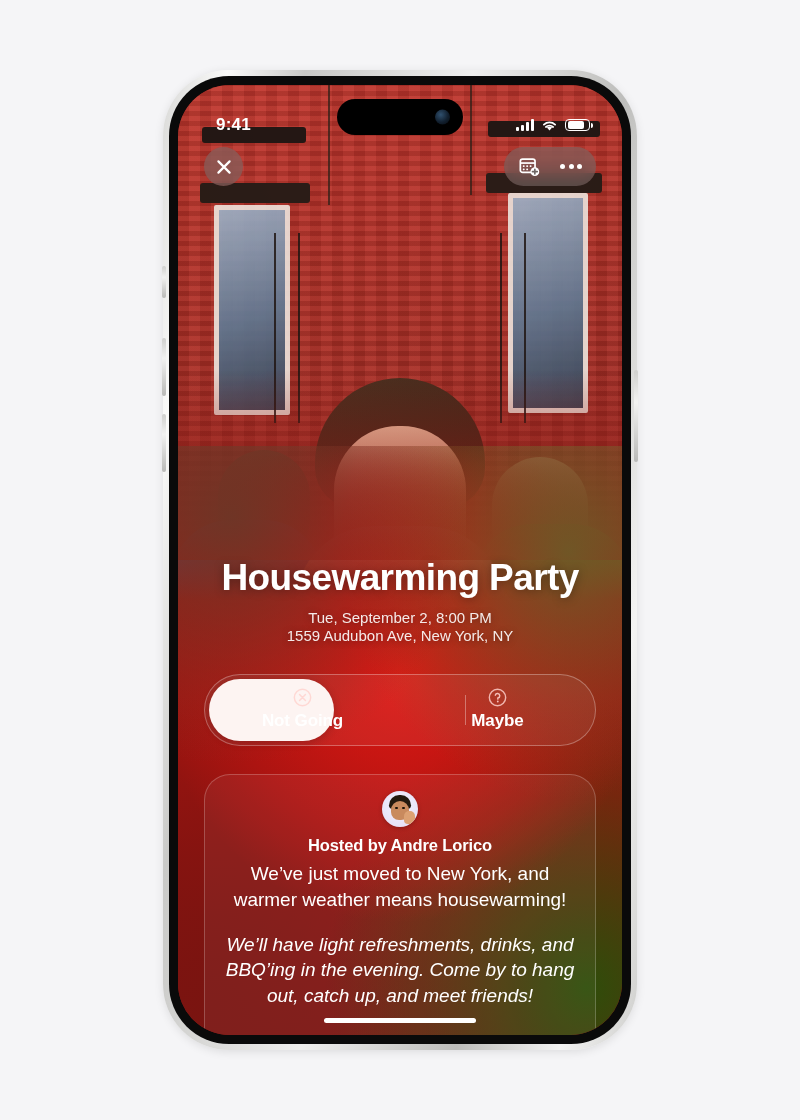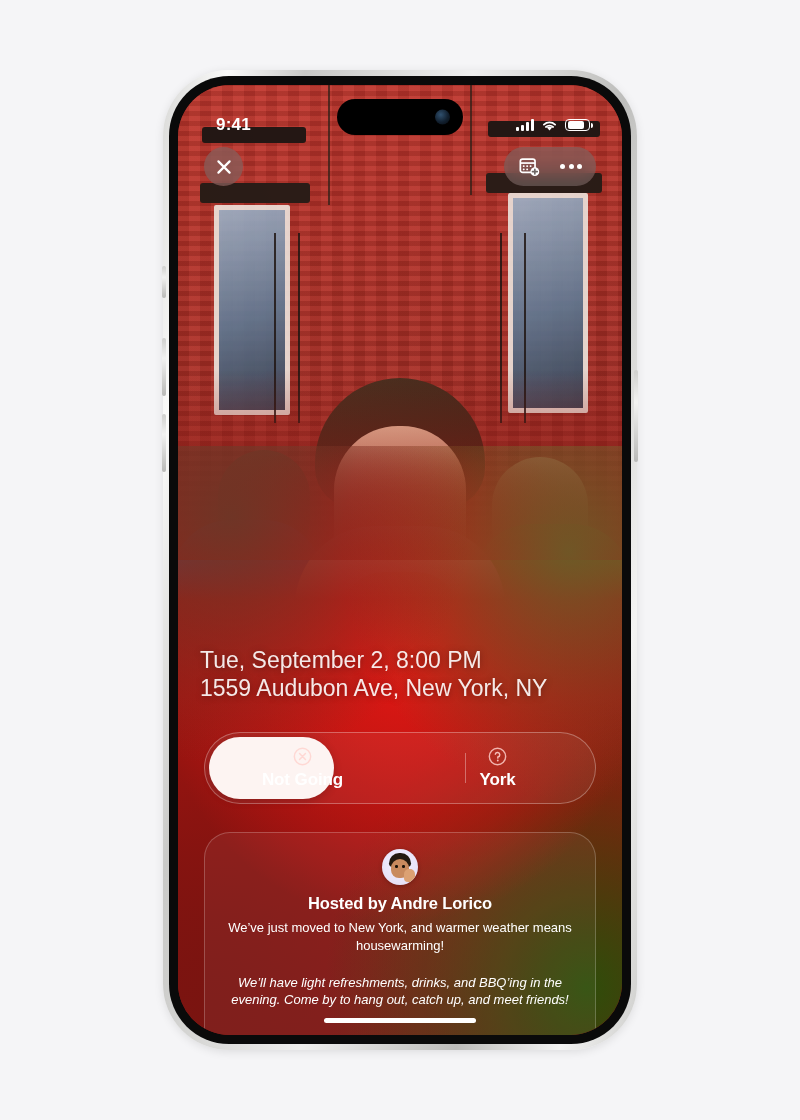--- a/index.html
+++ b/index.html
@@ -136,21 +136,21 @@
   .pill-group{ display:flex; align-items:center; height:39px; border-radius:20px; padding:0 6px; gap:4px; }
   .pill-btn{ width:38px; height:38px; border-radius:50%;
     display:flex; align-items:center; justify-content:center; color:#fff; }
   .dots{ display:flex; gap:3.6px; }
   .dots span{ width:5px; height:5px; border-radius:50%; background:#fff; }
 
   
   .content{ position:absolute; left:0; right:0; bottom:0; z-index:7; padding:0 22px 0; }
   .title{ color:#fff; font-size:37px; font-weight:700; text-align:center; letter-spacing:-.6px;
           line-height:1.08; text-shadow:0 1px 10px rgba(0,0,0,.34); }
-  .subline{ color:rgba(255,255,255,.90); font-size:23px; text-align:left; margin-top:11px;
+  .subline{ color:rgba(255,255,255,.90); font-size:15px; text-align:center; margin-top:11px;
             text-shadow:0 1px 7px rgba(0,0,0,.34); }
   .subline.addr{ margin-top:1px; }
 
   
   .rsvp{ margin:30px 4px 0; height:72px; border-radius:36px;
     border:1.4px solid rgba(255,255,255,.30);
     background:rgba(255,255,255,.06);
     display:flex; align-items:center; position:relative; }
   .seg{ flex:1; height:100%; display:flex; flex-direction:column; align-items:center;
     justify-content:center; gap:4px; position:relative; z-index:2; color:#fff; }
@@ -172,21 +172,21 @@
     position:relative; overflow:hidden; box-shadow:0 1px 4px rgba(0,0,0,.25); }
   .av-hair{ position:absolute; left:7px; top:4px; width:22px; height:14px;
     border-radius:11px 11px 4px 4px; background:#23190f; }
   .av-face{ position:absolute; left:9px; top:10px; width:18px; height:19px;
     border-radius:9px 9px 8px 8px; background:#c98a5e; }
   .av-eye{ position:absolute; top:16px; width:2.6px; height:2.6px; border-radius:50%; background:#1b1209; }
   .av-eye.l{ left:13px; } .av-eye.r{ left:20px; }
   .av-hand{ position:absolute; right:3px; bottom:3px; width:11px; height:13px;
     border-radius:5px 5px 4px 4px; background:#dca173; }
   .host{ color:#fff; font-size:16.5px; font-weight:700; margin-bottom:6px; letter-spacing:-.1px; }
-  .desc{ color:#fff; font-size:13px; line-height:1.36; }
+  .desc{ color:#fff; font-size:19px; line-height:1.36; }
   .desc + .desc{ margin-top:19px;font-style:italic; }
 
   .home-ind{ position:absolute; left:50%; transform:translateX(-50%); bottom:12px;
     width:152px; height:5.5px; border-radius:3px; background:#fff; z-index:9; }
 </style>
 </head>
 <body>
 
 <div id="stage">
 
@@ -277,20 +277,21 @@
                 <span></span>
                   <span></span>
                   <span></span>
               </span>
             </div>
           </div>
         </div>
 
         <div class="content">
 
+          <div class="title">Housewarming Party</div>
           <div class="subline">Tue, September 2, 8:00 PM</div>
           <div class="subline addr">1559 Audubon Ave, New York, NY</div>
 
           <div class="rsvp">
             <div class="seg-pill"></div>
             <div class="seg-div"></div>
 
 
             <div class="seg">
               <svg class="ico" viewBox="0 0 20 20">
@@ -299,21 +300,21 @@
               </svg>
               <span class="lbl">Not Going</span>
             </div>
 
             <div class="seg">
               <svg class="ico" viewBox="0 0 20 20">
                 <circle cx="10" cy="10" r="8.6" stroke="rgba(255,210,205,.82)" stroke-width="1.5" fill="none"></circle>
                 <path d="M7.7 7.5 a2.4 2.4 0 1 1 2.7 3.1 v1.1" stroke="rgba(255,210,205,.88)" stroke-width="1.6" fill="none" stroke-linecap="round"></path>
                 <circle cx="10.3" cy="14.2" r=".95" fill="rgba(255,210,205,.9)"></circle>
               </svg>
-              <span class="lbl">York</span>
+              <span class="lbl">Maybe</span>
             </div>
           </div>
 
           <div class="card">
             <div class="avatar">
               <div class="av-hair"></div>
               <div class="av-face"></div>
               <div class="av-eye l"></div>
               <div class="av-eye r"></div>
               <div class="av-hand"></div>

